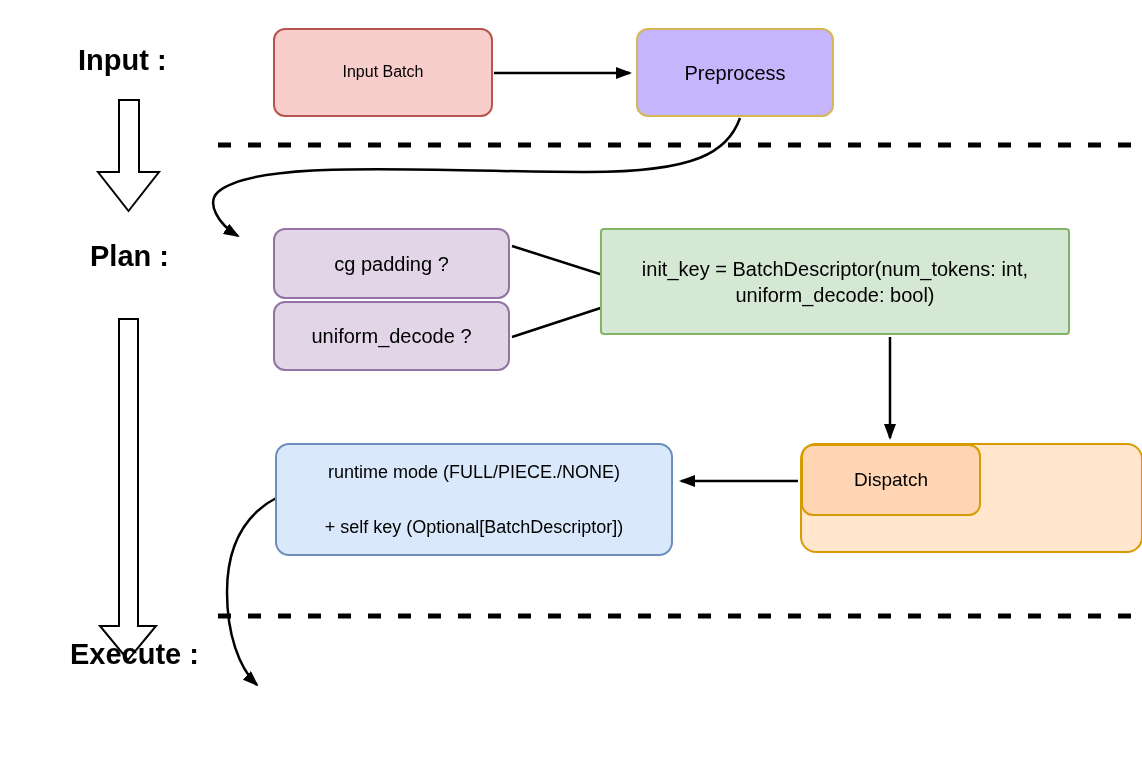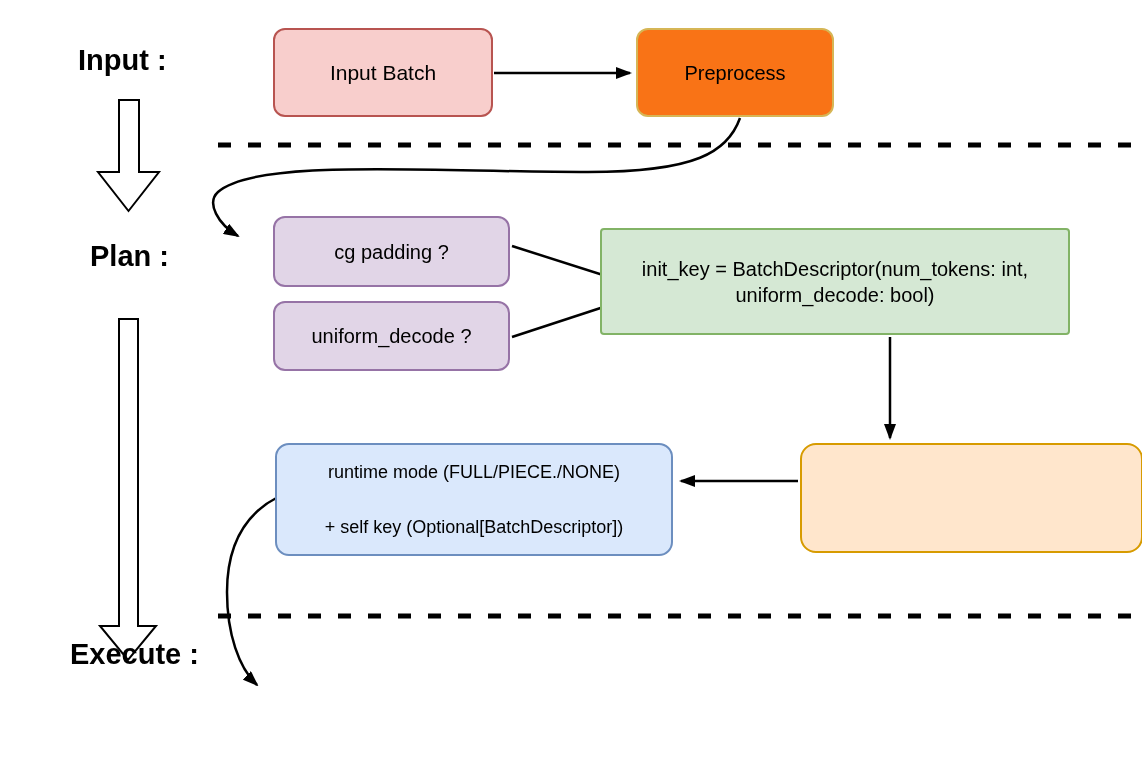--- a/index.html
+++ b/index.html
@@ -28,23 +28,23 @@
     text-align: center;
     border: 2px solid #000;
     line-height: 1.3;
   }
   .section-label {
     position: absolute;
     font-weight: bold;
     font-size: 29px;
     white-space: nowrap;
   }
-  .n-input-batch   { left:225px; top:28px;  width:220px; height:89px;  background:#f8cecc; border-color:#b85450; border-radius:12px; font-size:21px; }
-  .n-preprocess    { left:588px; top:28px;  width:198px; height:89px;  background:#f97316; border-color:#d6b656; border-radius:12px; font-size:20px; }
-  .n-cg-padding    { left:225px; top:216px; width:237px; height:71px;  background:#e1d5e7; border-color:#9673a6; border-radius:12px; font-size:20px; }
+  .n-input-batch   { left:225px; top:28px;  width:220px; height:89px;  background:#f8cecc; border-color:#b85450; border-radius:12px; font-size:16px; }
+  .n-preprocess    { left:588px; top:28px;  width:198px; height:89px;  background:#c4b5fd; border-color:#d6b656; border-radius:12px; font-size:20px; }
+  .n-cg-padding    { left:225px; top:228px; width:237px; height:71px;  background:#e1d5e7; border-color:#9673a6; border-radius:12px; font-size:20px; }
   .n-uniform-decode{ left:225px; top:301px; width:237px; height:70px;  background:#e1d5e7; border-color:#9673a6; border-radius:12px; font-size:20px; }
   .n-init-key      { left:552px; top:228px; width:470px; height:107px; background:#d5e8d4; border-color:#82b366; border-radius:4px; font-size:20px; }
   .n-cuda-outer    { left:752px; top:443px; width:343px; height:110px; background:#ffe6cc; border-color:#d79b00; border-radius:16px; }
   .n-dispatch      { left:753px; top:444px; width:180px; height:72px;  background:#ffd5b4; border-color:#d79b00; border-radius:12px; font-size:19px; }
   .n-cuda-label    { left:933px; top:443px; width:162px; height:110px; background:transparent; border:none; font-size:21px; line-height:1.45; }
   .n-runtime       { left:227px; top:443px; width:398px; height:113px; background:#dae8fc; border-color:#6c8ebf; border-radius:14px; font-size:18px; line-height:1.5;gap:28px; }
   .n-execute-code  { left:218px; top:645px; width:614px; height:105px; background:#f7cbca; border-color:#b85450; border-radius:16px;
                      font-family:"Liberation Mono","DejaVu Sans Mono",monospace; font-size:18px; color:#333333;
                      align-items:flex-start; text-align:left; padding-left:6px; line-height:1.55; }
   .n-execute-code .code-line { white-space: pre; }
@@ -96,20 +96,23 @@
     <span>uniform_decode ?</span>
   </div>
 
   <div class="node n-init-key">
     <span>init_key = BatchDescriptor(num_tokens: int,</span>
     <span>uniform_decode: bool)</span>
   </div>
 
   <div class="node n-cuda-outer"></div>
 
+  <div class="node n-dispatch">
+    <span>Dispatch</span>
+  </div>
 
 
   <div class="node n-runtime">
     <span>runtime mode (FULL/PIECE./NONE)</span>
     <span>+ self key (Optional[BatchDescriptor])</span>
   </div>
 
 
 </div>
 

